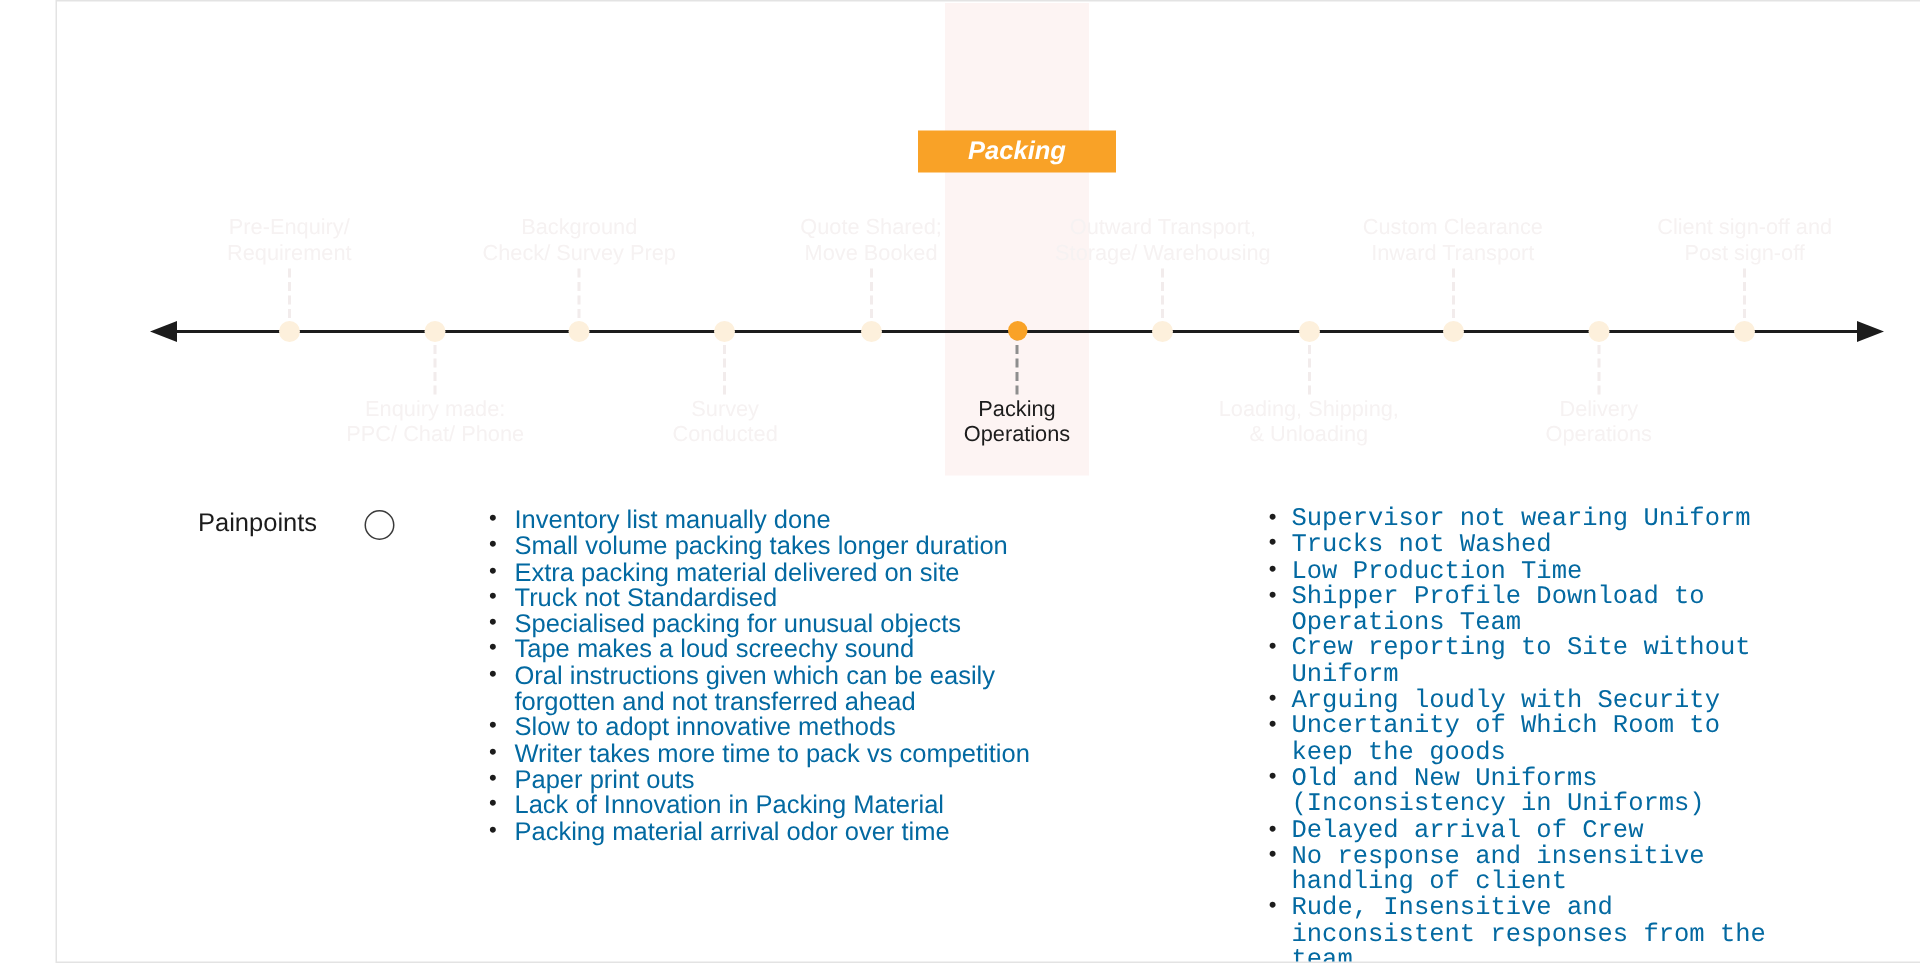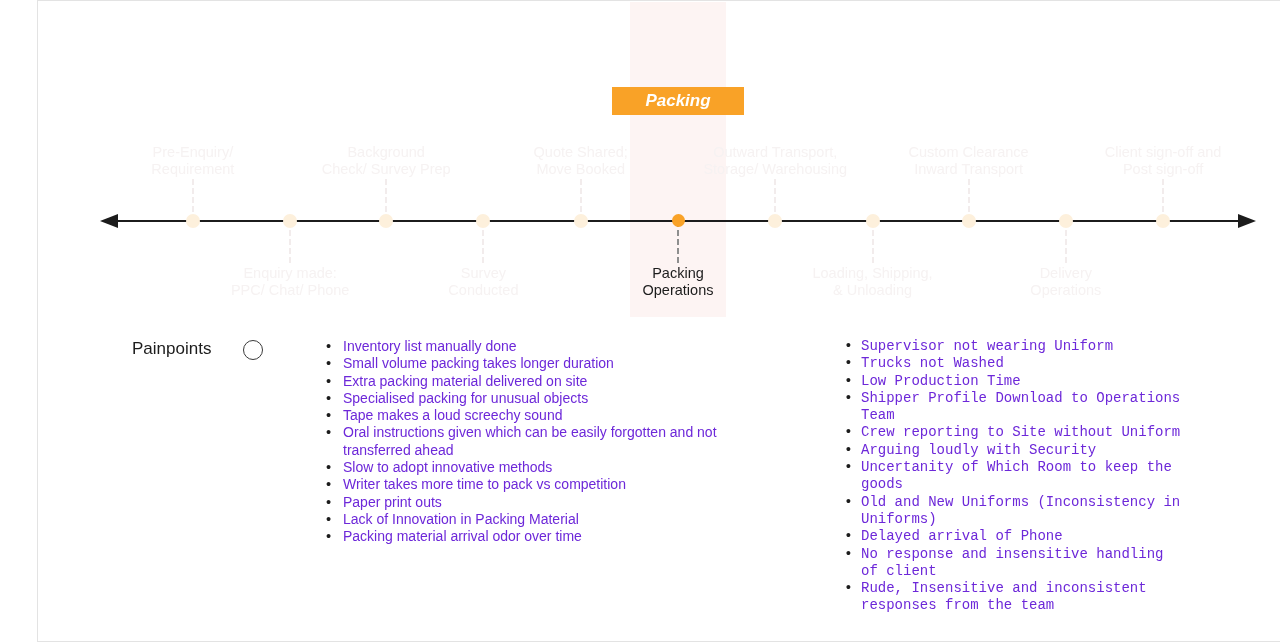--- a/index.html
+++ b/index.html
@@ -144,23 +144,23 @@
     z-index: 3;
     list-style: none;
     margin: 0;
     padding: 0;
   }
   .list.left  { left: 288px; top: 337px; width: 400px; }
   .list.right { left: 806px; top: 337px; width: 340px; font-family: Liberation Mono, monospace; }
   .list li {
     position: relative;
     padding-left: 17px;
-    font-size: 14px;
+    font-size: 17px;
     line-height: 17.3px;
-    color: #6d28d9;
+    color: #0369a1;
     margin-bottom: 0;
   }
   .list li::before {
     content: "\2022";
     position: absolute;
     left: 0;
     top: 0;
     color: #1c1c1c;
     font-size: 14.7px;
   }
@@ -251,36 +251,37 @@
       </div>
     </div>
 
   <div class="painpoints-label">Painpoints</div>
   <div class="painpoints-circle"></div>
 
   <ul class="list left" id="painpoints-left">
       <li>Inventory list manually done</li>
       <li>Small volume packing takes longer duration</li>
       <li>Extra packing material delivered on site</li>
+      <li>Truck not Standardised</li>
       <li>Specialised packing for unusual objects</li>
       <li>Tape makes a loud screechy sound</li>
       <li>Oral instructions given which can be easily forgotten and not transferred ahead</li>
       <li>Slow to adopt innovative methods</li>
       <li>Writer takes more time to pack vs competition</li>
       <li>Paper print outs</li>
       <li>Lack of Innovation in Packing Material</li>
       <li>Packing material arrival odor over time</li>
     </ul>
   <ul class="list right" id="painpoints-right">
       <li>Supervisor not wearing Uniform</li>
       <li>Trucks not Washed</li>
       <li>Low Production Time</li>
       <li>Shipper Profile Download to Operations Team</li>
       <li>Crew reporting to Site without Uniform</li>
       <li>Arguing loudly with Security</li>
       <li>Uncertanity of Which Room to keep the goods</li>
       <li>Old and New Uniforms (Inconsistency in Uniforms)</li>
-      <li>Delayed arrival of Phone</li>
+      <li>Delayed arrival of Crew</li>
       <li>No response and insensitive handling of client</li>
       <li>Rude, Insensitive and inconsistent responses from the team</li>
     </ul>
 
 </div>
 
 </body></html>

